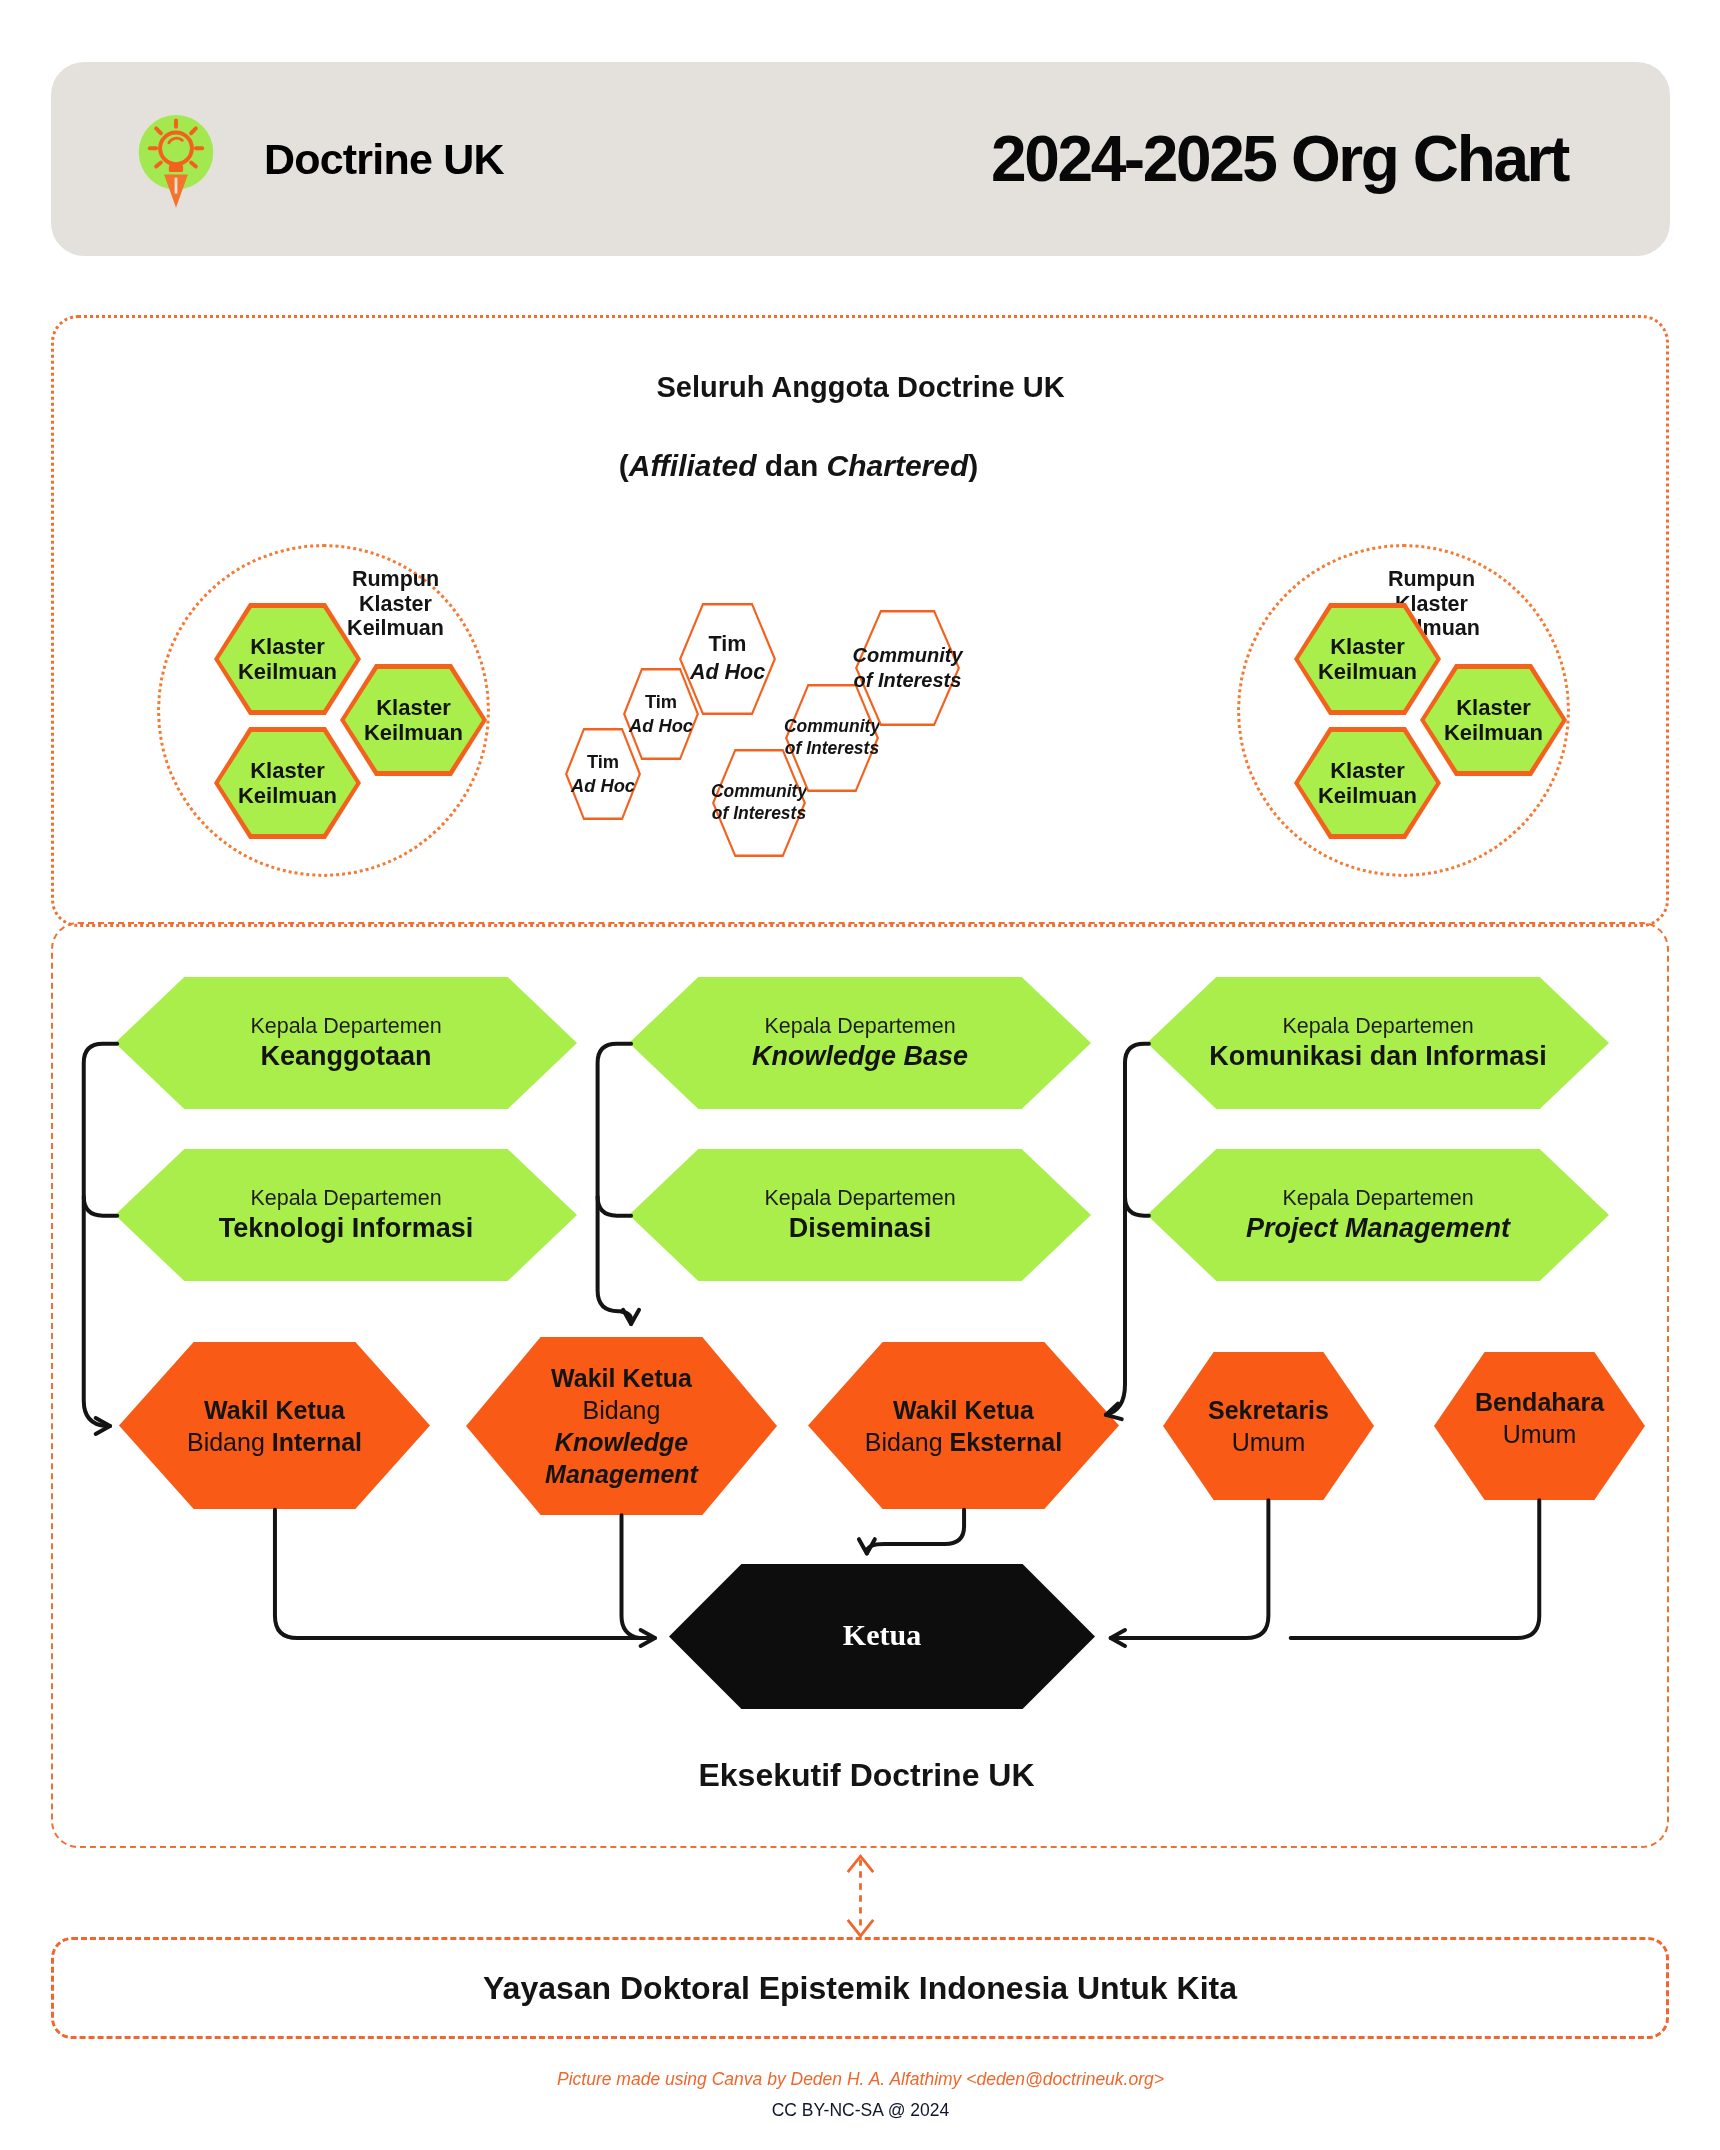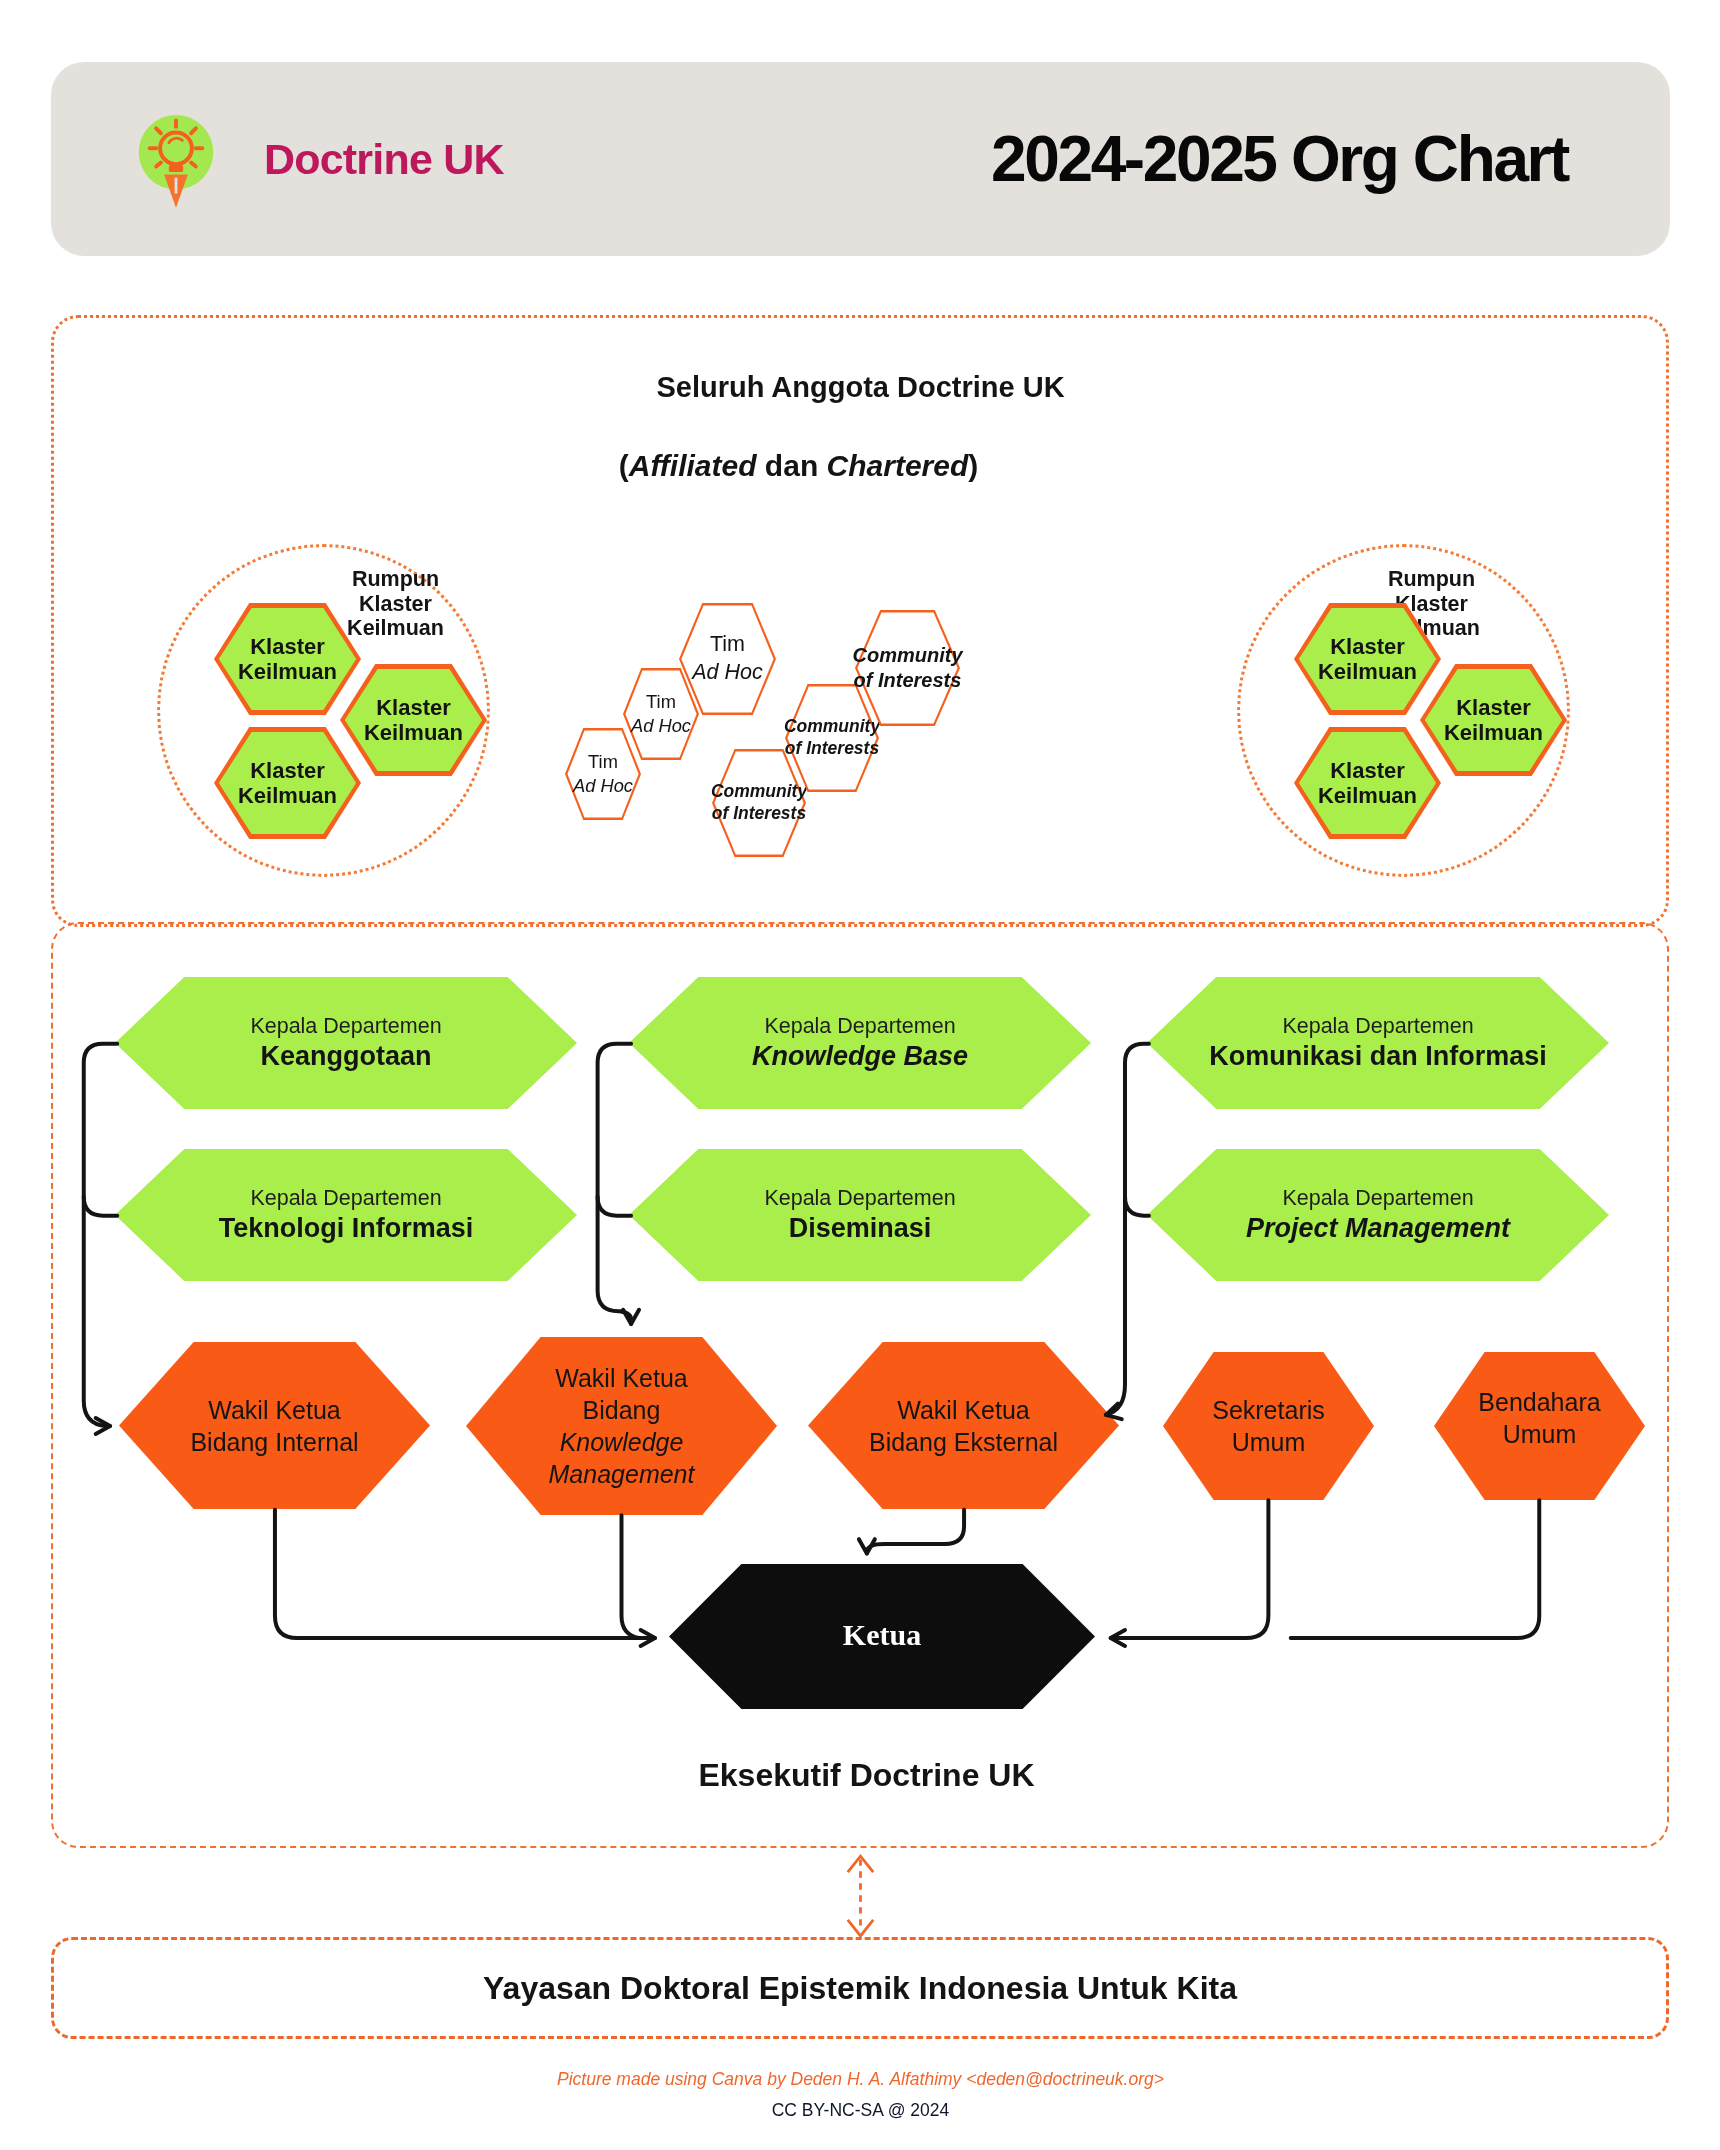--- a/index.html
+++ b/index.html
@@ -1,27 +1,27 @@
 <!DOCTYPE html>
 <html style="font-size:12.7px"><head>
 <meta charset="utf-8">
 <style>
   html,body{margin:0;padding:0;background:#ffffff;}
   .page{position:relative;width:1721px;height:2151px;background:#ffffff;overflow:hidden;
         font-family:"Liberation Sans","DejaVu Sans",sans-serif;color:#141414;}
   .abs{position:absolute;}
   .pre{white-space:pre-line;}
   .it{font-style:italic;}
-  .b{font-weight:400;}
+  .b{font-weight:700;}
   .flexc{display:flex;flex-direction:column;align-items:center;justify-content:center;text-align:center;}
 
   
   .header{left:51px;top:62px;width:1619px;height:194px;background:#e4e1dd;border-radius:33px;}
   .brand{left:213px;top:0;height:194px;display:flex;align-items:center;
-         font-size:43px;font-weight:800;letter-spacing:-0.8px;color:#be185d;}
+         font-size:43px;font-weight:800;letter-spacing:-0.8px;color:#000000;}
   .orgtitle{right:102px;top:0;height:194px;display:flex;align-items:center;
             font-size:64px;font-weight:800;letter-spacing:-2.4px;color:#080808;}
 
   
   .box1{left:51px;top:315px;width:1612px;height:606px;border:3.2px dotted #f2702f;border-radius:27px;}
   .box2{left:51px;top:922px;width:1614px;height:922px;border:2.4px dashed #f2702f;border-radius:27px;}
   .box3{left:51px;top:1937px;width:1612px;height:96px;border:3.2px dashed #f0662b;border-radius:21px;}
 
   .sec-title{left:0;width:1721px;top:371px;font-size:29px;font-weight:700;text-align:center;}
   .sec-sub{left:0;width:1597px;top:409px;font-size:30px;font-weight:700;text-align:center;margin-top:40px;}

